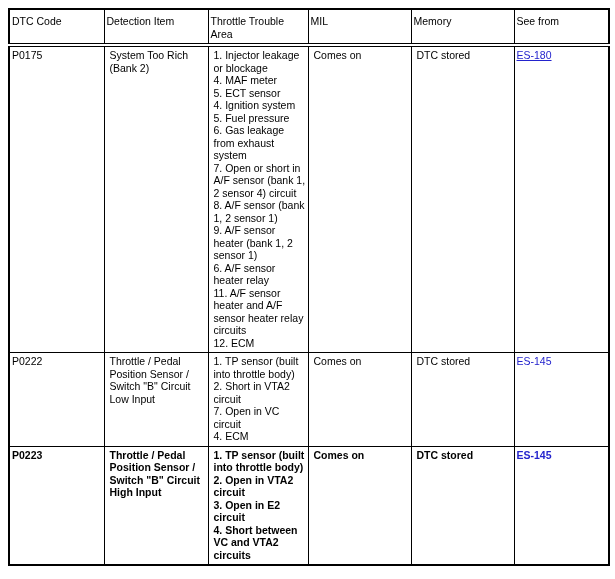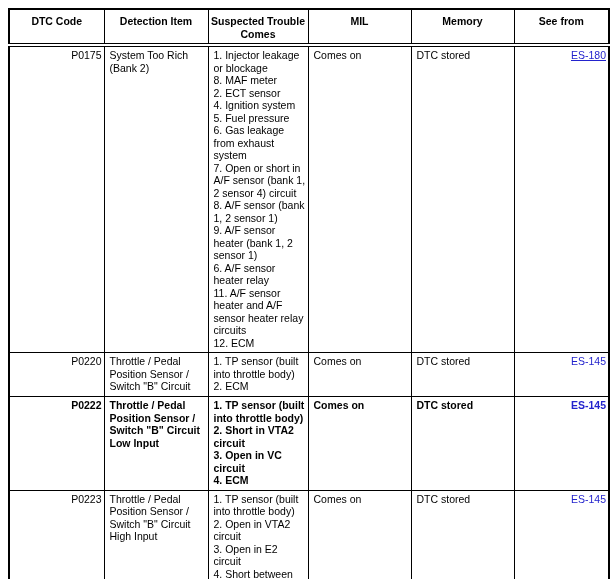--- a/index.html
+++ b/index.html
@@ -30,34 +30,34 @@
   table.dtc-table th,
   table.dtc-table td {
     border: 1px solid #000000;
     vertical-align: top;
     font-size: 10.5px;
     line-height: 12.5px;
     overflow: hidden;
     word-wrap: break-word;
   }
   table.dtc-table thead th {
-    font-weight: bold;
-    text-align: center;
+    font-weight: normal;
+    text-align: left;
     padding: 5px 2px 3px 2px;
     border-bottom: 4px double #000000;
     height: 30px;
     box-sizing: border-box;
   }
   table.dtc-table td {
     padding: 2px 2px 3px 5px;
     text-align: left;
   }
   table.dtc-table td.col-code,
   table.dtc-table td.col-page {
-    text-align: right;
+    text-align: left;
     padding-left: 2px;
   }
   .area-item { margin: 0; }
   a.page-link {
     text-decoration: none;
     cursor: pointer;
   }
   
   tbody tr:nth-child(1) td { height: 250px; }
   tbody tr:nth-child(2) td { height: 38px; }
@@ -75,66 +75,55 @@
       <col style="width:104px">
       <col style="width:100px">
       <col style="width:103px">
       <col style="width:103px">
       <col style="width:95px">
     </colgroup>
     <thead>
       <tr>
         <th>DTC Code</th>
         <th>Detection Item</th>
-        <th>Suspected Trouble Comes</th>
+        <th>Throttle Trouble Area</th>
         <th>MIL</th>
         <th>Memory</th>
         <th>See from</th>
       </tr>
     </thead>
     <tbody>
         <tr>
           <td class="col-code">P0175</td>
           <td class="col-detect">System Too Rich (Bank 2)</td>
           <td class="col-area">
             <div class="area-item">1. Injector leakage or blockage</div>
-            <div class="area-item">8. MAF meter</div>
-            <div class="area-item">2. ECT sensor</div>
+            <div class="area-item">4. MAF meter</div>
+            <div class="area-item">5. ECT sensor</div>
             <div class="area-item">4. Ignition system</div>
             <div class="area-item">5. Fuel pressure</div>
             <div class="area-item">6. Gas leakage from exhaust system</div>
             <div class="area-item">7. Open or short in A/F sensor (bank 1, 2 sensor 4) circuit</div>
             <div class="area-item">8. A/F sensor (bank 1, 2 sensor 1)</div>
             <div class="area-item">9. A/F sensor heater (bank 1, 2 sensor 1)</div>
             <div class="area-item">6. A/F sensor heater relay</div>
             <div class="area-item">11. A/F sensor heater and A/F sensor heater relay circuits</div>
             <div class="area-item">12. ECM</div>
           </td>
           <td class="col-mil">Comes on</td>
           <td class="col-memory">DTC stored</td>
           <td class="col-page"><a class="page-link" href="#" style="color: rgb(35, 35, 205); text-decoration: underline;">ES-180</a></td>
         </tr>
         <tr>
-          <td class="col-code">P0220</td>
-          <td class="col-detect">Throttle / Pedal Position Sensor / Switch "B" Circuit</td>
-          <td class="col-area">
-            <div class="area-item">1. TP sensor (built into throttle body)</div>
-            <div class="area-item">2. ECM</div>
-          </td>
-          <td class="col-mil">Comes on</td>
-          <td class="col-memory">DTC stored</td>
-          <td class="col-page"><a class="page-link" href="#" style="color: rgb(35, 35, 205);">ES-145</a></td>
-        </tr>
-        <tr>
           <td class="col-code">P0222</td>
           <td class="col-detect">Throttle / Pedal Position Sensor / Switch "B" Circuit Low Input</td>
           <td class="col-area">
             <div class="area-item">1. TP sensor (built into throttle body)</div>
             <div class="area-item">2. Short in VTA2 circuit</div>
-            <div class="area-item">3. Open in VC circuit</div>
+            <div class="area-item">7. Open in VC circuit</div>
             <div class="area-item">4. ECM</div>
           </td>
           <td class="col-mil">Comes on</td>
           <td class="col-memory">DTC stored</td>
           <td class="col-page"><a class="page-link" href="#" style="color: rgb(35, 35, 205);">ES-145</a></td>
         </tr>
         <tr>
           <td class="col-code">P0223</td>
           <td class="col-detect">Throttle / Pedal Position Sensor / Switch "B" Circuit High Input</td>
           <td class="col-area">

